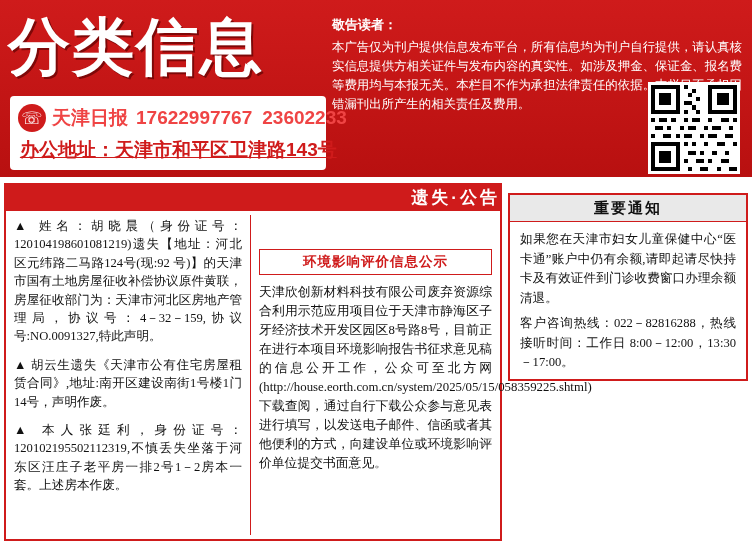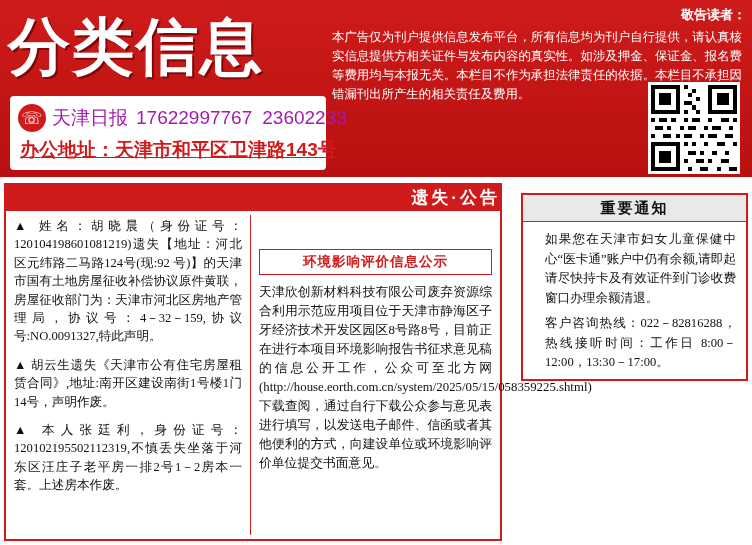--- a/index.html
+++ b/index.html
@@ -43,37 +43,36 @@
   .contact-row{
     display:flex;align-items:center;height:32px;
   }
   .phone-ico{
     width:28px;height:28px;border-radius:50%;
     background:#cf1b1b;color:#ffffff;
     display:flex;align-items:center;justify-content:center;
     font-size:17px;line-height:1;margin-right:6px;flex:0 0 auto;
   }
   .contact-main{
-    color:#a21caf;font-weight:normal;font-size:19px;white-space:nowrap;
+    color:#ef4444;font-weight:bold;font-size:19px;white-space:nowrap;
     font-family:"Liberation Sans", sans-serif;
   }
   .contact-row2{
     color:#cf1b1b;font-weight:bold;font-size:19px;white-space:nowrap;
     margin-top:3px;padding-left:2px;
     font-family:"Liberation Sans", sans-serif;
     text-decoration:underline;
   }
   .banner-right{
     position:absolute;left:332px;top:6px;width:414px;height:170px;
     color:#ffffff;
   }
   .notice-title{
-    font-size:13px;font-weight:bold;margin:0 0 4px 0;
-    font-family:"Liberation Sans", sans-serif;
-    text-align:right;
+    font-size:13px;font-weight:bold;margin:10px 0 4px 0;
+    font-family:"Liberation Sans", sans-serif;
   }
   .notice-body{
     font-size:12.4px;line-height:19px;text-align:justify;
     width:410px;
   }
   .qr{
     position:absolute;right:6px;bottom:2px;
     width:92px;height:92px;background:#ffffff;padding:3px;box-sizing:border-box;
   }
   .qr svg{display:block;}
@@ -123,29 +122,28 @@
     background:#cf1b1b;color:#fff;text-align:center;font-weight:bold;
     font-size:16px;height:26px;line-height:26px;letter-spacing:3px;
     font-family:"Liberation Sans", sans-serif;
   }
   .marry-body{padding:8px 10px 0 10px;font-size:12.6px;line-height:19px;text-align:justify;color:#111;}
   .marry-body .ctr{text-align:center;}
 
   .notice-box{
     margin-top:10px;border:2px solid #cf1b1b;box-sizing:border-box;
     height:188px;
-    margin-left:13px;
   }
   .notice-head{
     background:#e9e9e9;color:#111;text-align:center;font-weight:bold;
     font-size:15px;height:26px;line-height:26px;letter-spacing:2px;
     border-bottom:1px solid #cf1b1b;
     font-family:"Liberation Sans", sans-serif;
   }
-  .notice-body2{padding:8px 10px 0 22px;font-size:12.6px;line-height:19.5px;text-align:justify;color:#111;}
+  .notice-body2{padding:8px 10px 0 10px;font-size:12.6px;line-height:19.5px;text-align:justify;color:#111;}
   .notice-body2 .gap{display:block;height:6px;}
 </style>
 </head>
 <body>
 
 <div class="page">
 
   <div class="banner">
     <div class="banner-left">
       <div class="big-title">分类信息</div>

